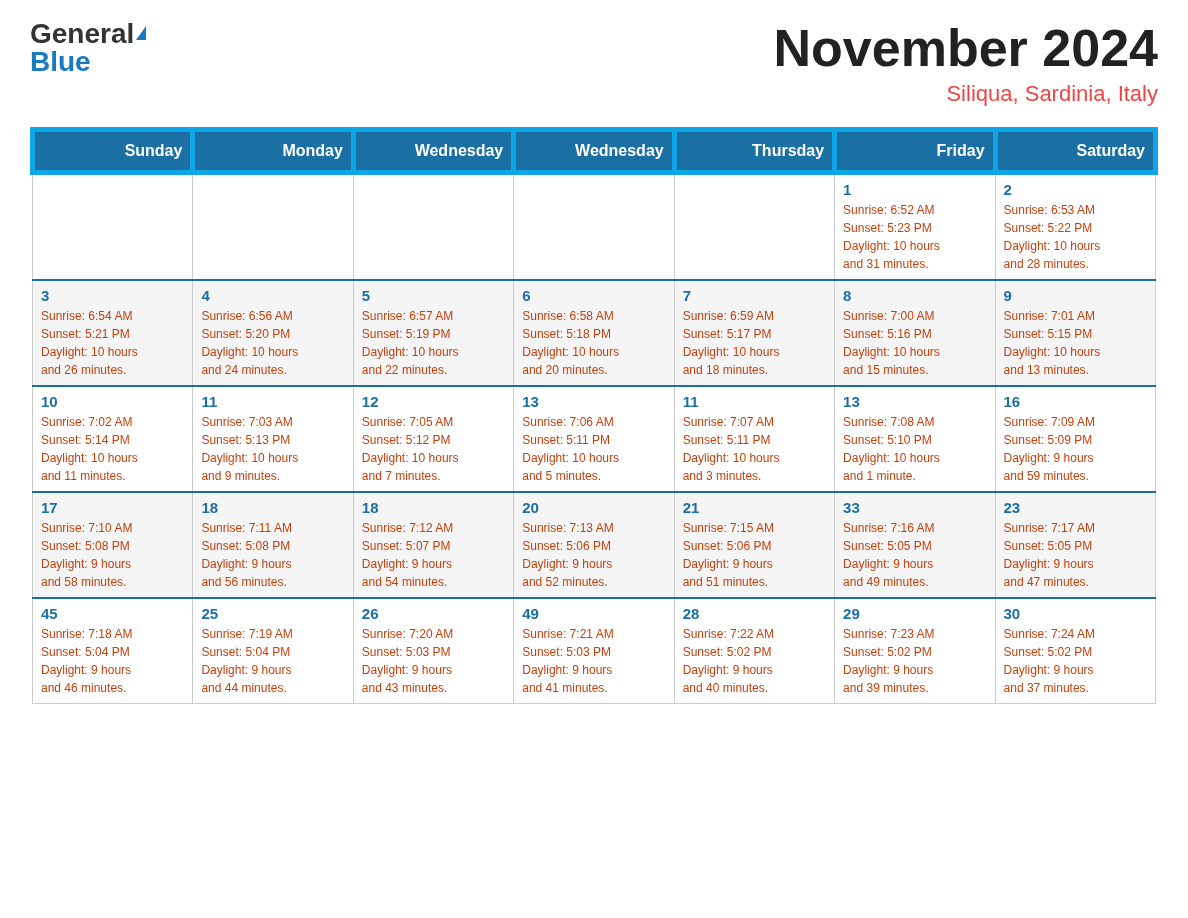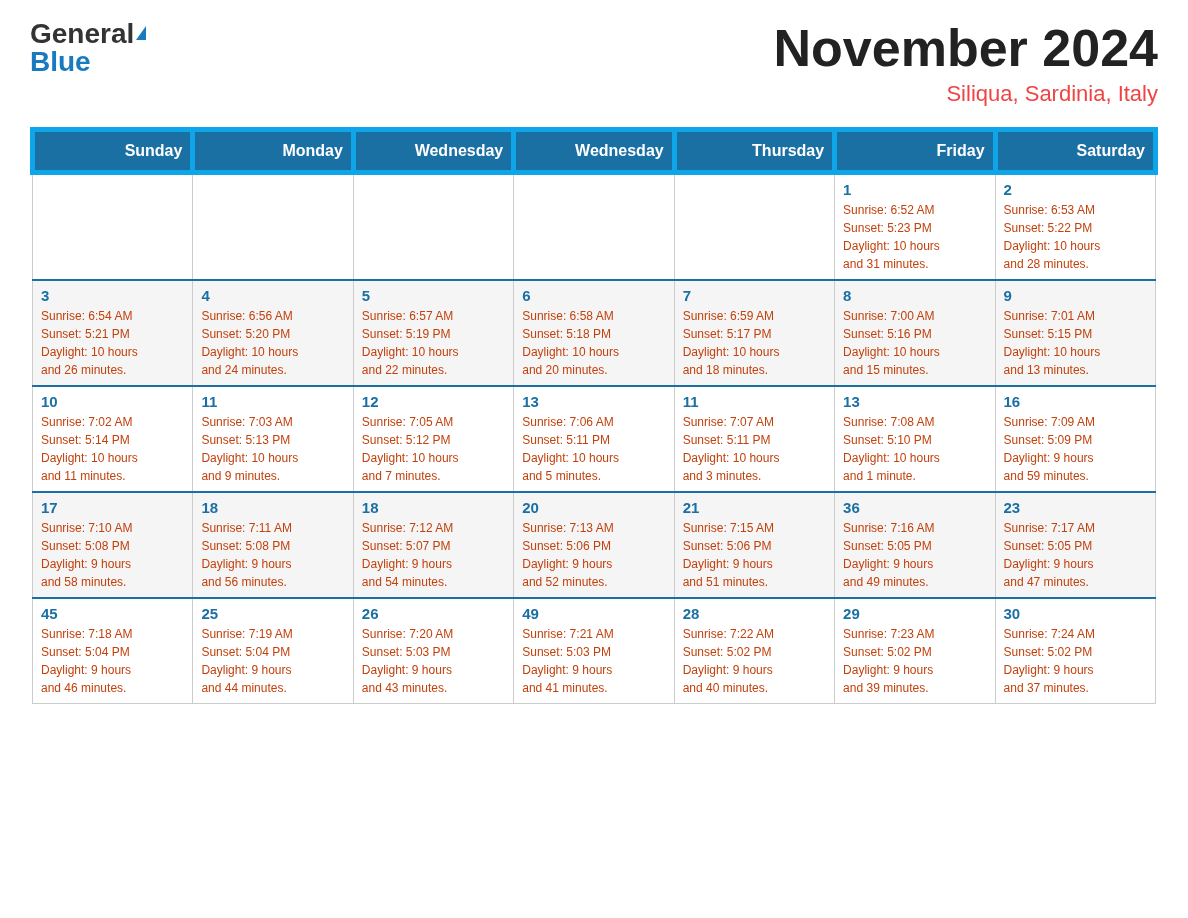--- a/index.html
+++ b/index.html
@@ -225,21 +225,21 @@
         </td>
         <td>
           <span class="day-number">20</span>
           <div class="day-info">Sunrise: 7:13 AM<br>Sunset: 5:06 PM<br>Daylight: 9 hours<br>and 52 minutes.</div>
         </td>
         <td>
           <span class="day-number">21</span>
           <div class="day-info">Sunrise: 7:15 AM<br>Sunset: 5:06 PM<br>Daylight: 9 hours<br>and 51 minutes.</div>
         </td>
         <td>
-          <span class="day-number">36</span>
+          <span class="day-number">33</span>
           <div class="day-info">Sunrise: 7:16 AM<br>Sunset: 5:05 PM<br>Daylight: 9 hours<br>and 49 minutes.</div>
         </td>
         <td>
           <span class="day-number">23</span>
           <div class="day-info">Sunrise: 7:17 AM<br>Sunset: 5:05 PM<br>Daylight: 9 hours<br>and 47 minutes.</div>
         </td>
       </tr>
       <tr class="row-divider">
         <td>
           <span class="day-number">45</span>

